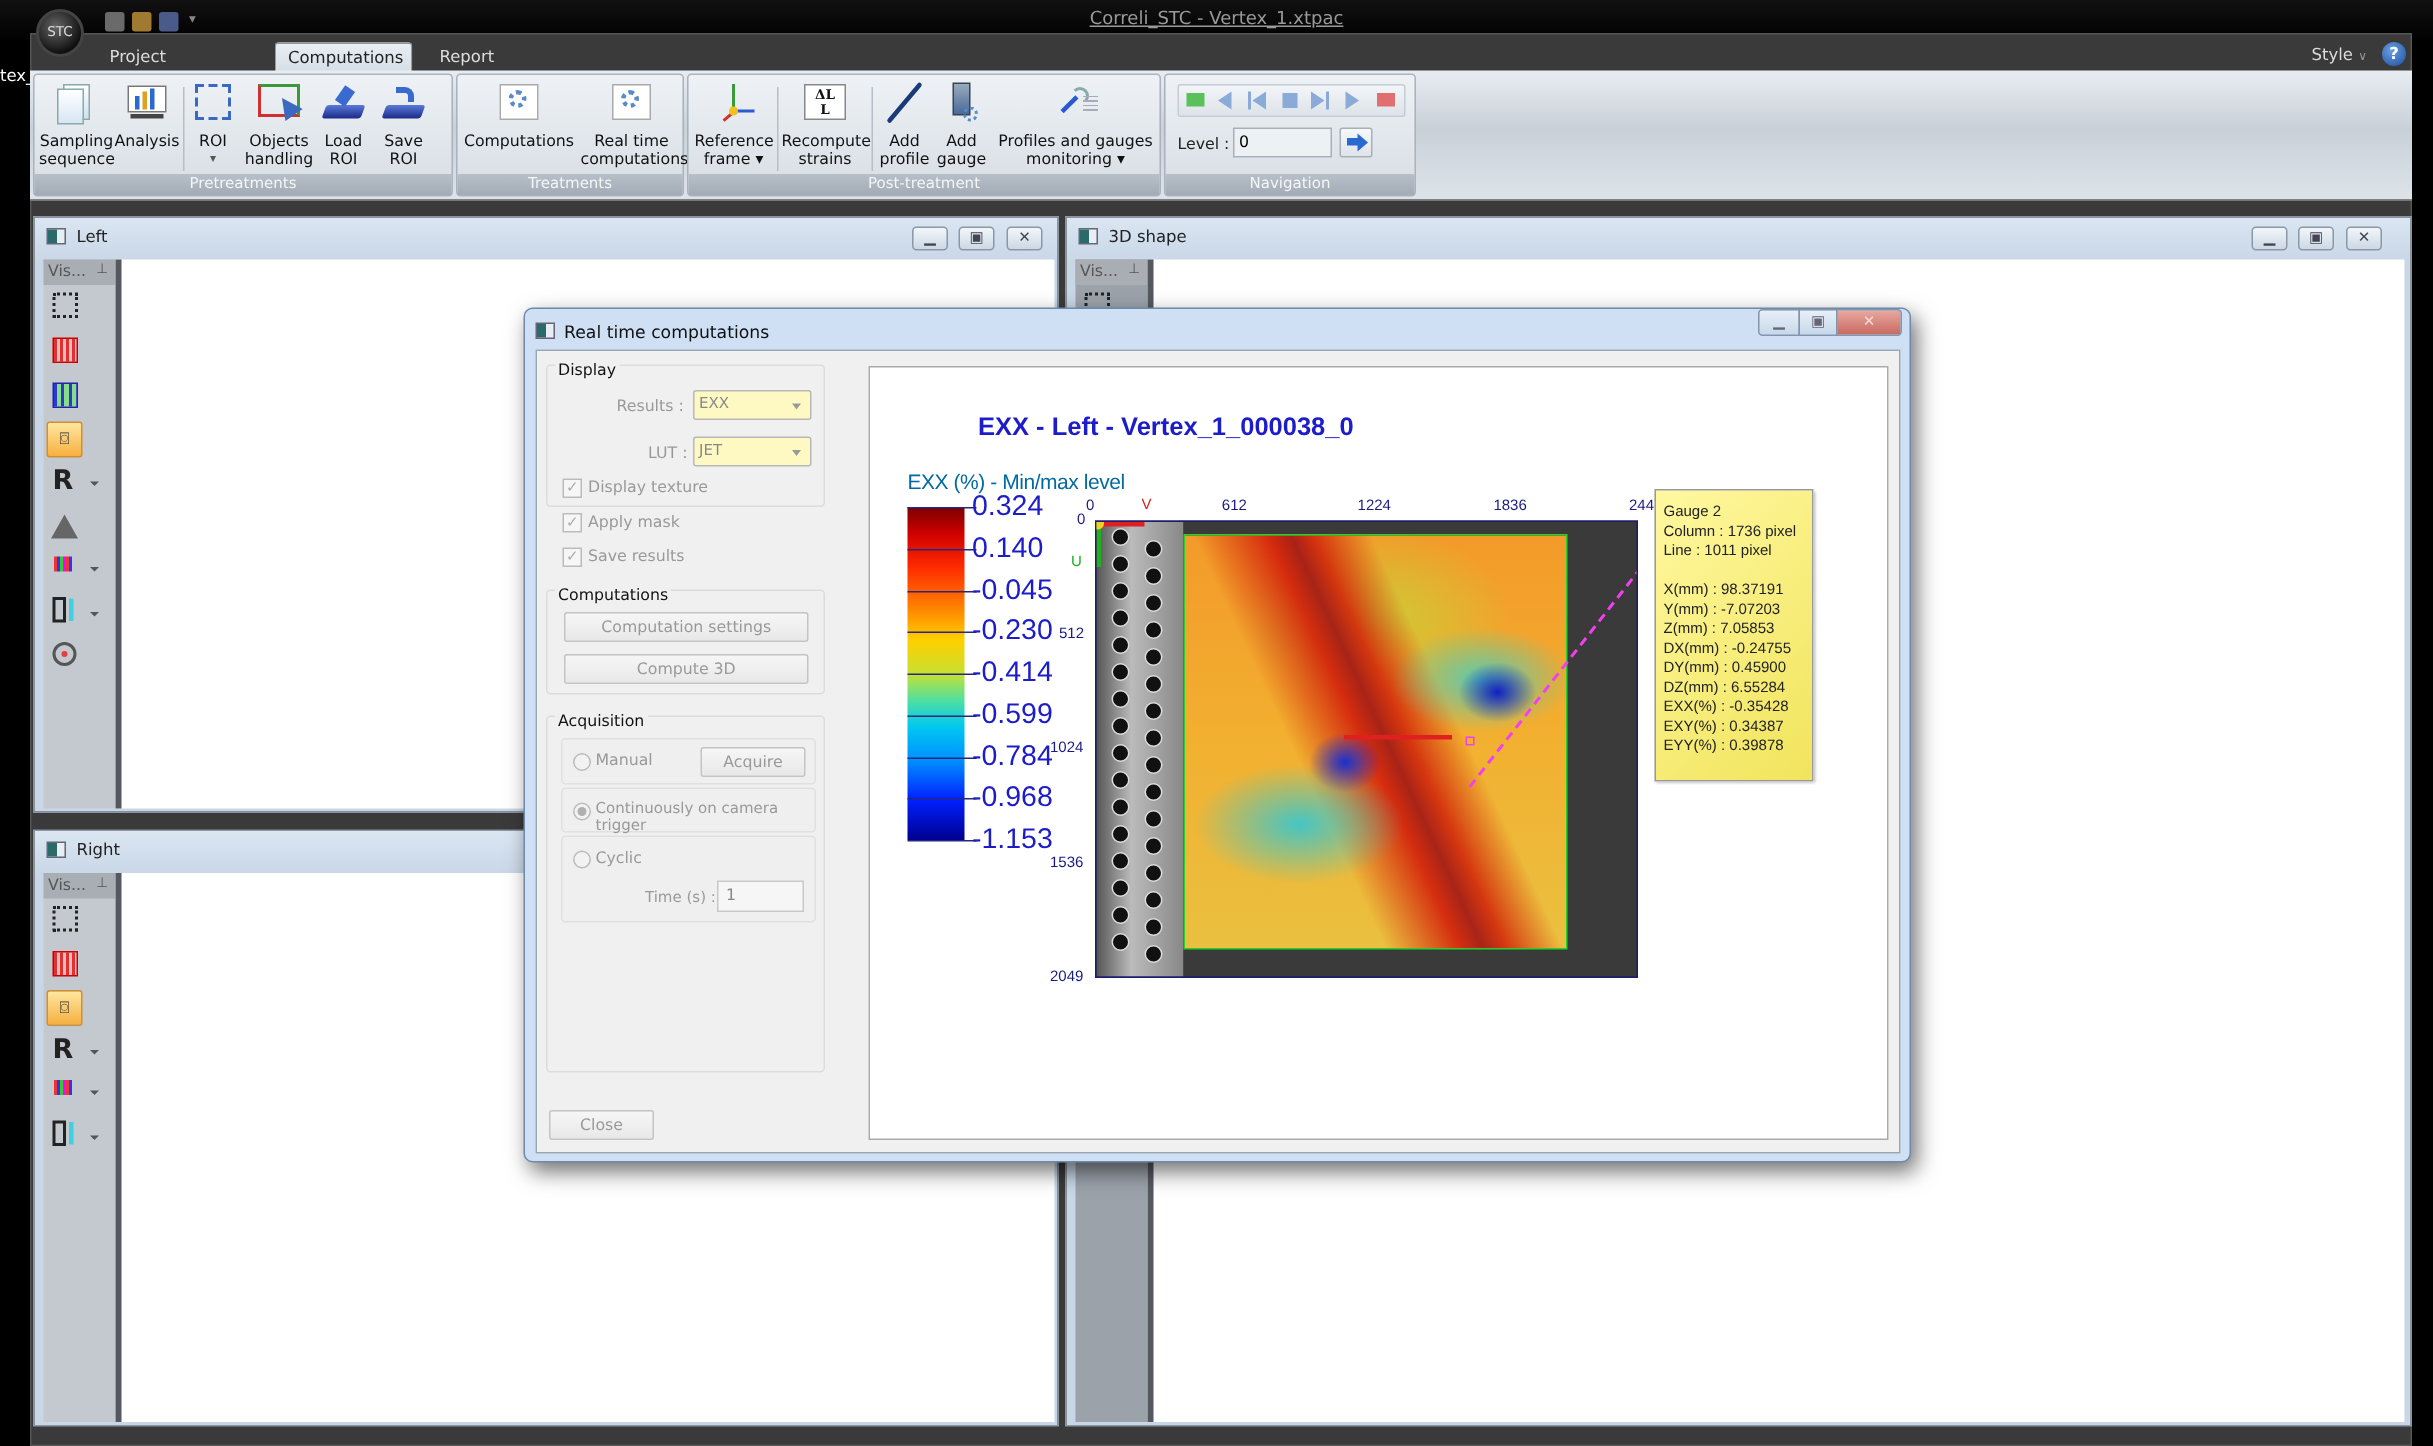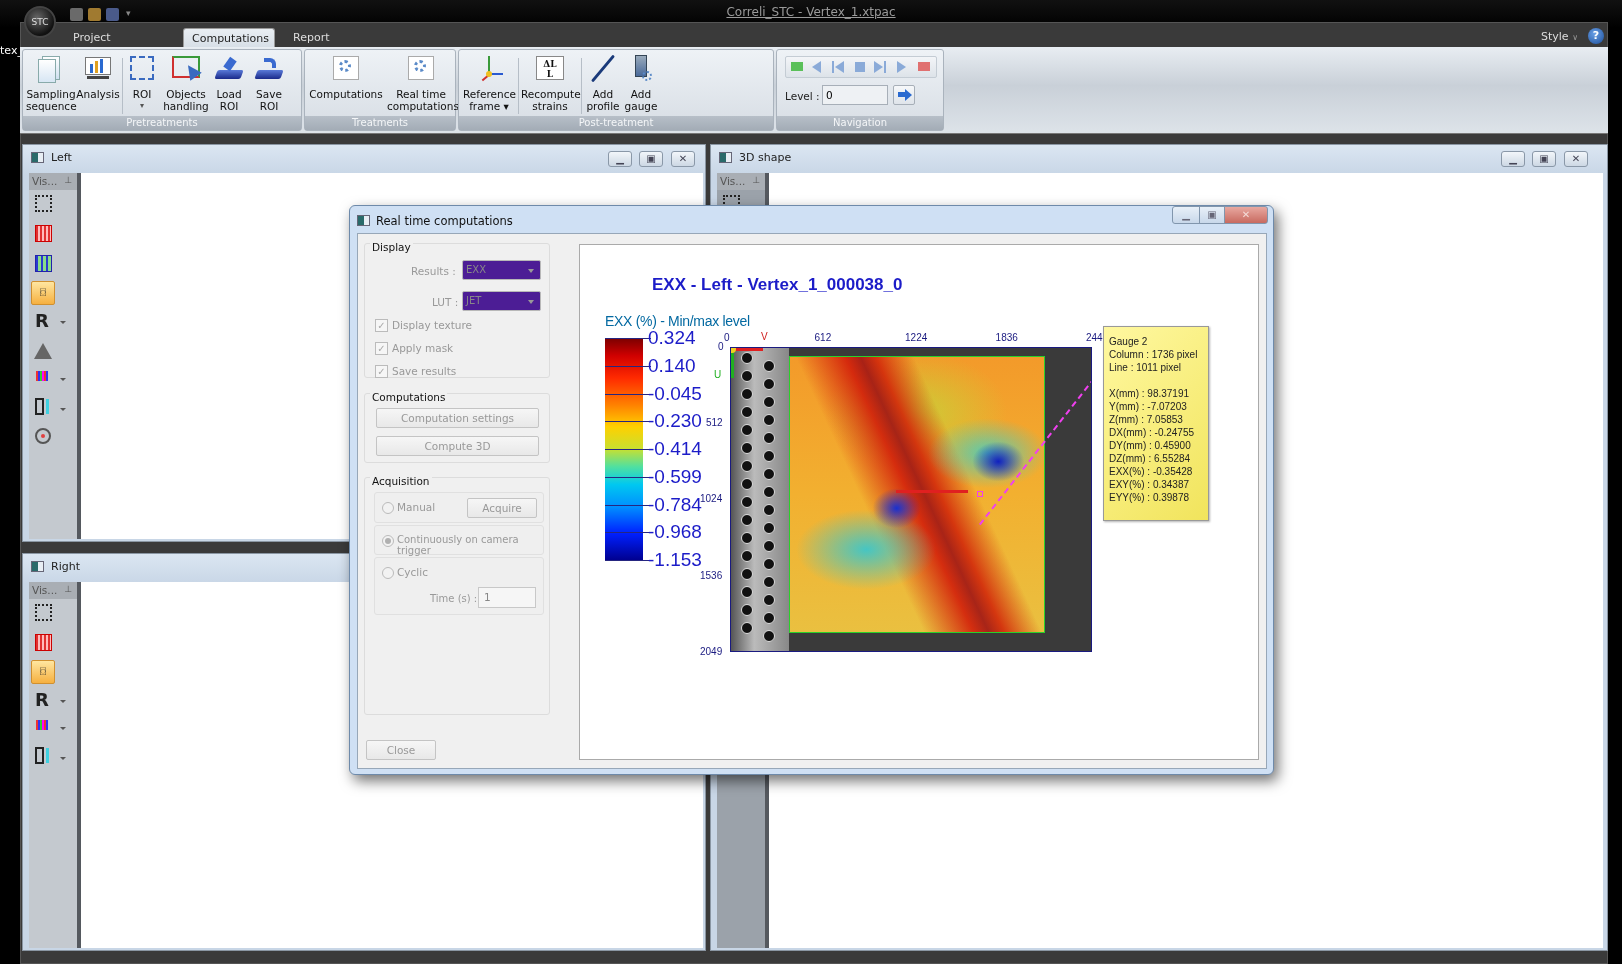--- a/index.html
+++ b/index.html
@@ -53,21 +53,21 @@
 
   
   #dialog { left: 349px; top: 205px; width: 925px; height: 570px; background: #cfe0f4; border: 1px solid #6e8aaa; border-radius: 6px; box-shadow: 4px 6px 14px rgba(0,0,0,0.55); }
   #dlg-title { position: absolute; left: 26px; top: 8px; font-size: 11.5px; color: #111; }
   #dlg-icon { position: absolute; left: 7px; top: 9px; width: 13px; height: 11px; border: 1px solid #667; background: linear-gradient(90deg, #2a6a6a 55%, #e8eef4 55%); }
   #dlg-body { position: absolute; left: 7px; top: 27px; width: 910px; height: 536px; background: #f0f0f0; border: 1px solid #97a7b8; }
   .dlg-ctrl { position: absolute; top: 0; height: 18px; border: 1px solid #8196ad; font-size: 10px; text-align: center; line-height: 16px; color: #667; }
   fieldset { position: absolute; border: 1px solid #dcdcdc; border-radius: 3px; }
   .fs-label { position: absolute; left: 5px; top: -3px; font-size: 10.5px; color: #111; background: #f0f0f0; padding: 0 2px; }
   .lbl-dim { position: absolute; font-size: 10.5px; color: #999; }
-  .combo { position: absolute; height: 20px; border: 1px solid #b8b8b8; border-radius: 2px; background: #4c1d95; font-size: 10px; color: #888; padding: 3px 3px; }
+  .combo { position: absolute; height: 20px; border: 1px solid #b8b8b8; border-radius: 2px; background: #fef9c3; font-size: 10px; color: #888; padding: 3px 3px; }
   .combo .arr { position: absolute; right: 6px; top: 8px; width: 0; height: 0; border-left: 3px solid transparent; border-right: 3px solid transparent; border-top: 4px solid #999; }
   .chk { position: absolute; width: 13px; height: 13px; border: 1px solid #bbb; background: #f6f6f6; font-size: 10px; color: #aaa; line-height: 11px; text-align: center; }
   .chk-lbl { position: absolute; font-size: 10.5px; color: #999; }
   .wbtn { position: absolute; height: 20px; border: 1px solid #c4c4c4; border-radius: 2px; background: linear-gradient(#f6f6f6, #e8e8e8); font-size: 10.5px; color: #999; text-align: center; line-height: 18px; }
   .wbtn.enabled { border-color: #707070; background: linear-gradient(#f2f2f2, #d6d6d6); color: #111; }
   .radio { position: absolute; width: 12px; height: 12px; border-radius: 50%; border: 1px solid #bbb; background: #f2f2f2; }
   .radio.on::after { content: ""; position: absolute; left: 2px; top: 2px; width: 6px; height: 6px; border-radius: 50%; background: #b0b0b0; }
   .subbox { position: absolute; border: 1px solid #e0e0e0; border-radius: 3px; background: #efefef; }
   .txt { position: absolute; height: 21px; border: 1px solid #c8c8c8; background: #f6f6f6; font-size: 10.5px; color: #888; padding: 3px 5px; }
 
@@ -207,20 +207,29 @@
       <div>Add</div>
         <div>profile</div>
     </div>
     <div class="rbtn" style="left:164px;width:36px;">
       <div class="ic">
           <div style="position:absolute;left:9px;top:1px;width:12px;height:22px;background:linear-gradient(#9ab,#4a6a9a);border:1px solid #345;"></div>
           <div style="position:absolute;left:16px;top:17px;width:10px;height:10px;border-radius:50%;border:2px dotted #5a8ac8;"></div>
         </div>
       <div>Add</div>
         <div>gauge</div>
+    </div>
+    <div class="rbtn" style="left:202px;width:112px;">
+      <div class="ic">
+          <div style="position:absolute;left:4px;top:14px;width:14px;height:3px;background:#2a5ad0;transform:rotate(-45deg);"></div>
+          <div style="position:absolute;left:12px;top:4px;width:12px;height:12px;border-radius:50%;border:2px solid #8aa;border-left-color:transparent;border-bottom-color:transparent;"></div>
+          <div style="position:absolute;left:20px;top:10px;width:10px;height:10px;background:repeating-linear-gradient(#aab 0 1px, transparent 1px 3px);"></div>
+        </div>
+      <div>Profiles and gauges</div>
+        <div>monitoring ▾</div>
     </div>
     <div class="group-label">Post-treatment</div>
   </div>
 
   <div class="group" style="left:756px;width:168px;">
     <div class="navbar" style="width:152px;">
       <div class="nav-ic" style="left:5px;background:#5ac05a;width:12px;height:9px;top:5px;"></div>
       <div class="nav-ic" style="left:26px;width:0;height:0;border-top:6px solid transparent;border-bottom:6px solid transparent;border-right:9px solid #8aaad8;"></div>
       <div class="nav-ic" style="left:46px;">
           <div style="position:absolute;left:0;top:0;width:2px;height:12px;background:#8aaad8;"></div>
@@ -311,21 +320,21 @@
 
 <div id="dialog" class="abs">
   <div id="dlg-icon"></div>
   <div id="dlg-title">Real time computations</div>
   <div class="dlg-ctrl" style="left:822px;width:28px;border-radius:3px 0 0 3px;background:linear-gradient(#e8f0f8,#c8d8ea);">▁</div>
   <div class="dlg-ctrl" style="left:849px;width:26px;background:linear-gradient(#e8f0f8,#c8d8ea);">▣</div>
   <div class="dlg-ctrl" style="left:874px;width:44px;border-radius:0 3px 3px 0;background:linear-gradient(#e8a8a0,#c86a60);color:#f4dcd8;">✕</div>
 
   <div id="dlg-body">
 
-    <fieldset style="left:6px;top:9px;width:186px;height:135px;">
+    <fieldset style="left:6px;top:9px;width:186px;height:95px;">
       <div class="fs-label">Display</div>
       <div class="lbl-dim" style="left:46px;top:21px;">Results :</div>
       <div class="combo" style="left:97px;top:16px;width:79px;"><span>EXX</span><span class="arr"></span></div>
       <div class="lbl-dim" style="left:67px;top:52px;">LUT :</div>
       <div class="combo" style="left:97px;top:47px;width:79px;"><span>JET</span><span class="arr"></span></div>
       <div class="chk" style="left:10px;top:75px;">✓</div>
       <div class="chk-lbl" style="left:27px;top:75px;">Display texture</div>
       <div class="chk" style="left:10px;top:98px;">✓</div>
       <div class="chk-lbl" style="left:27px;top:98px;">Apply mask</div>
       <div class="chk" style="left:10px;top:121px;">✓</div>

